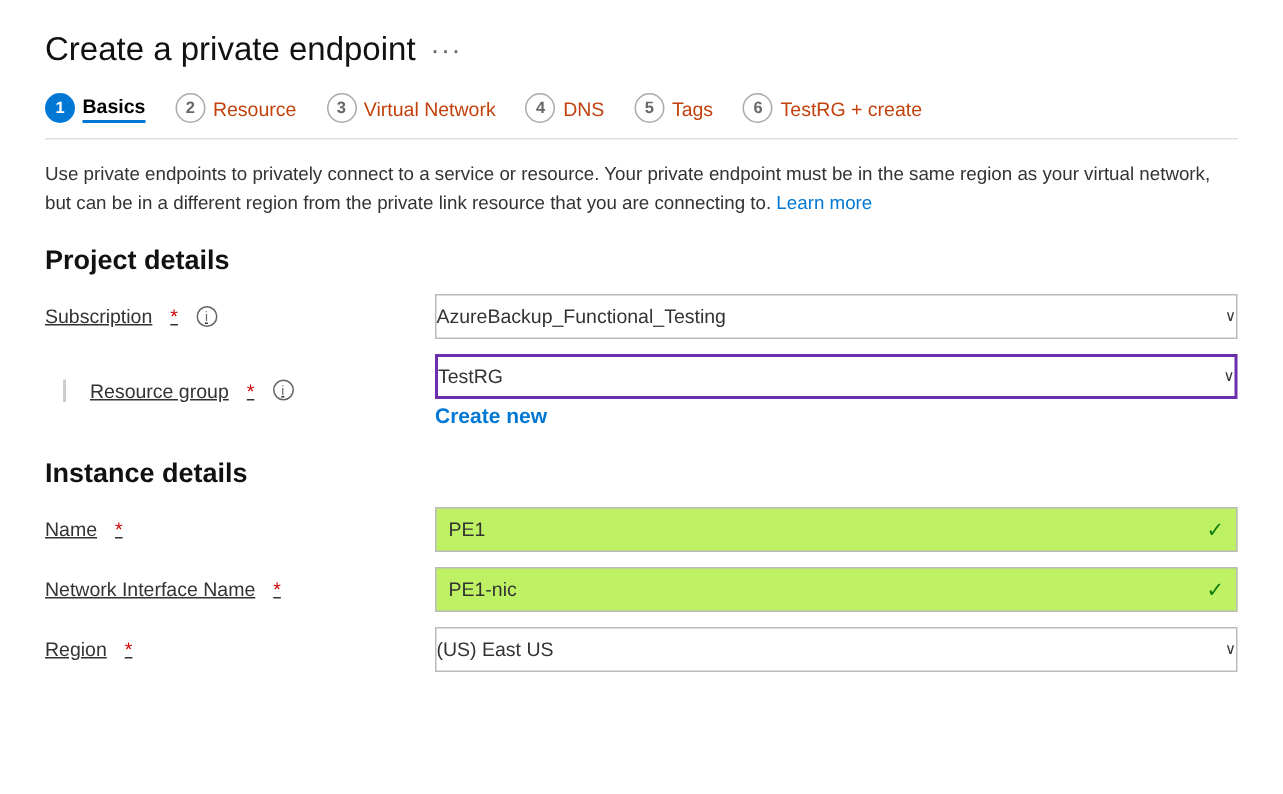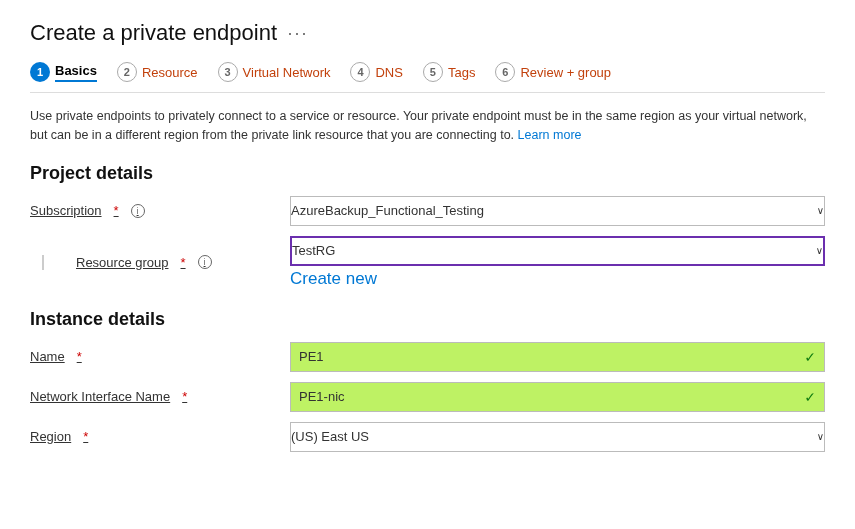--- a/index.html
+++ b/index.html
@@ -137,21 +137,21 @@
       align-items: center;
       justify-content: center;
       font-size: 9px;
       color: #666;
       cursor: pointer;
       flex-shrink: 0;
     }
 
     
     .rg-label-indent {
-      padding-left: 32px;
+      padding-left: 16px;
       border-left: 2px solid #ccc;
       margin-left: 12px;
     }
 
     .form-control-col {
       flex: 1;
       max-width: 540px;
     }
 
     
@@ -191,25 +191,26 @@
       justify-content: space-between;
     }
     .input-valid-icon {
       color: #107c10;
       font-size: 14px;
     }
 
     
     .create-new-link {
       color: #0078d4;
-      font-size: 17px;
+      font-size: 14px;
       cursor: pointer;
       text-decoration: none;
       display: inline-block;
       margin-top: 3px;
+      font-weight: bold;
     }
 
     
     .subscription-dropdown {
       border: 1px solid #bbb;
     }
   </style>
 </head>
 <body>
 
@@ -240,21 +241,21 @@
     <span class="step-label inactive">DNS</span>
   </div>
 
   <div class="step">
     <div class="step-circle inactive">5</div>
     <span class="step-label inactive">Tags</span>
   </div>
 
   <div class="step">
     <div class="step-circle inactive">6</div>
-    <span class="step-label inactive">Review + group</span>
+    <span class="step-label inactive">TestRG + create</span>
   </div>
 </nav>
 
 <p class="description">
   <span>Use private endpoints to privately connect to a service or resource. Your private endpoint must be in the same region as your virtual network, but can be in a different region from the private link resource that you are connecting to.</span>&nbsp;<a>Learn more</a>
 </p>
 
 <div class="form-section">
   <div class="section-title">Project details</div>
 

